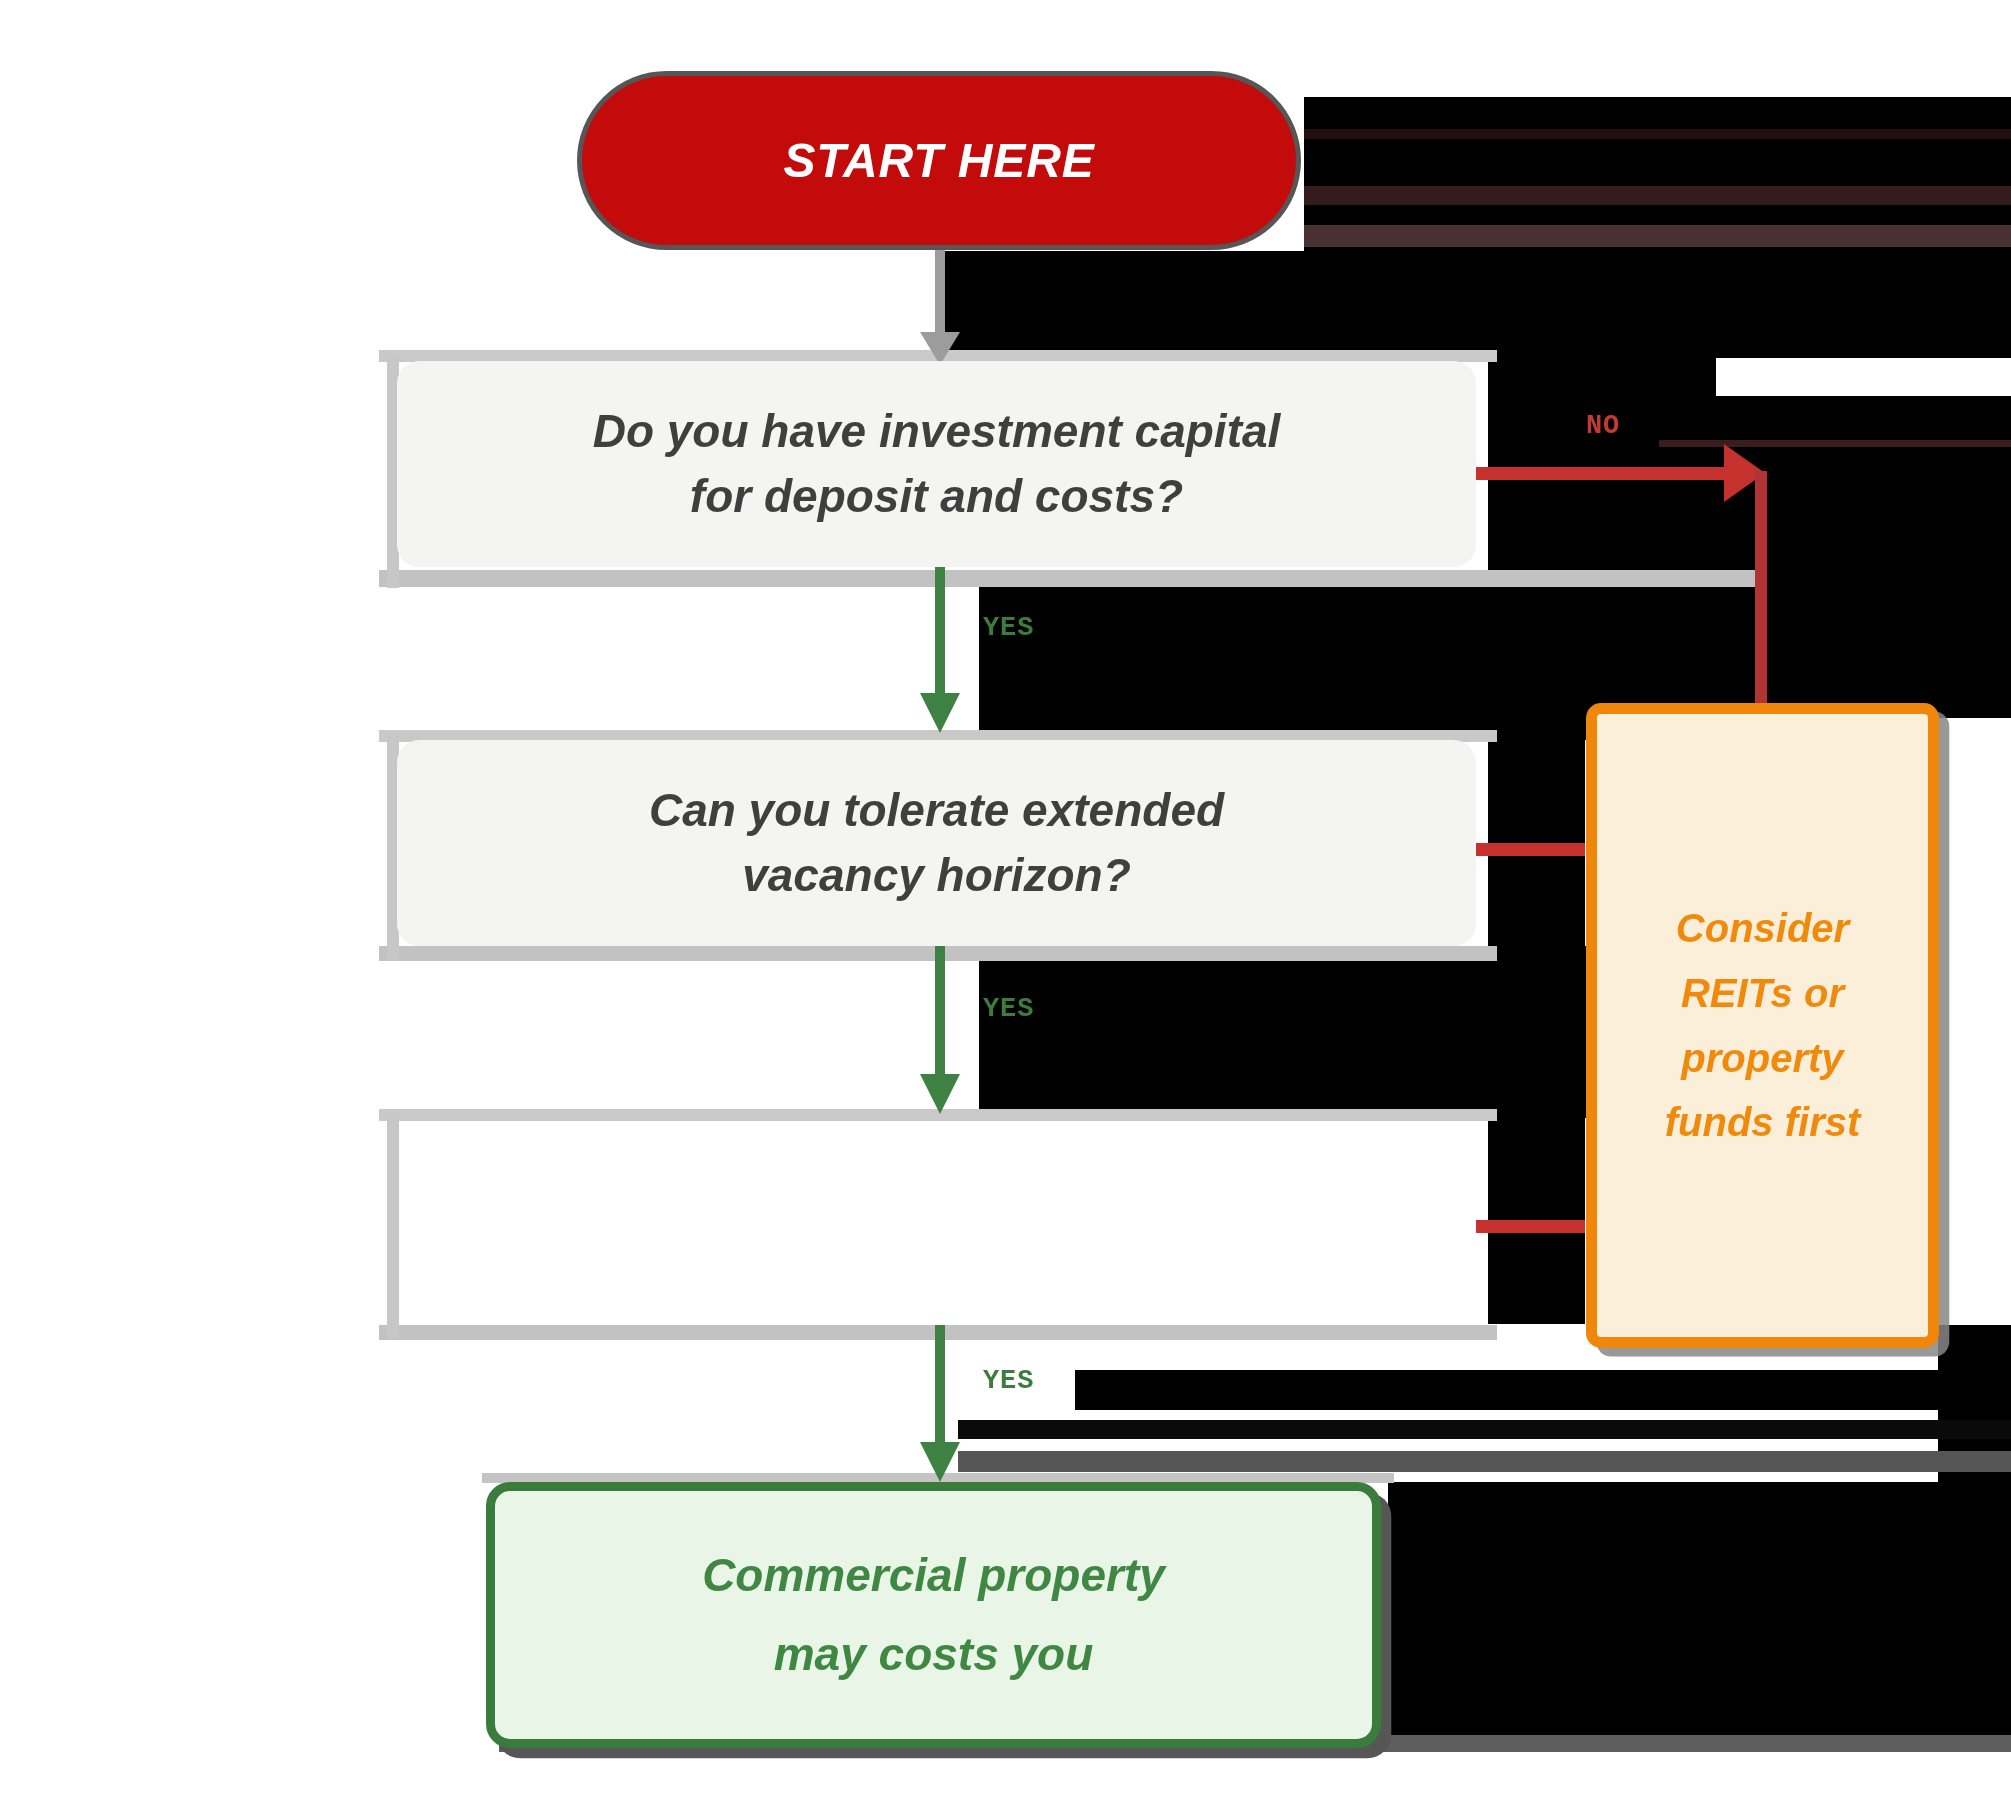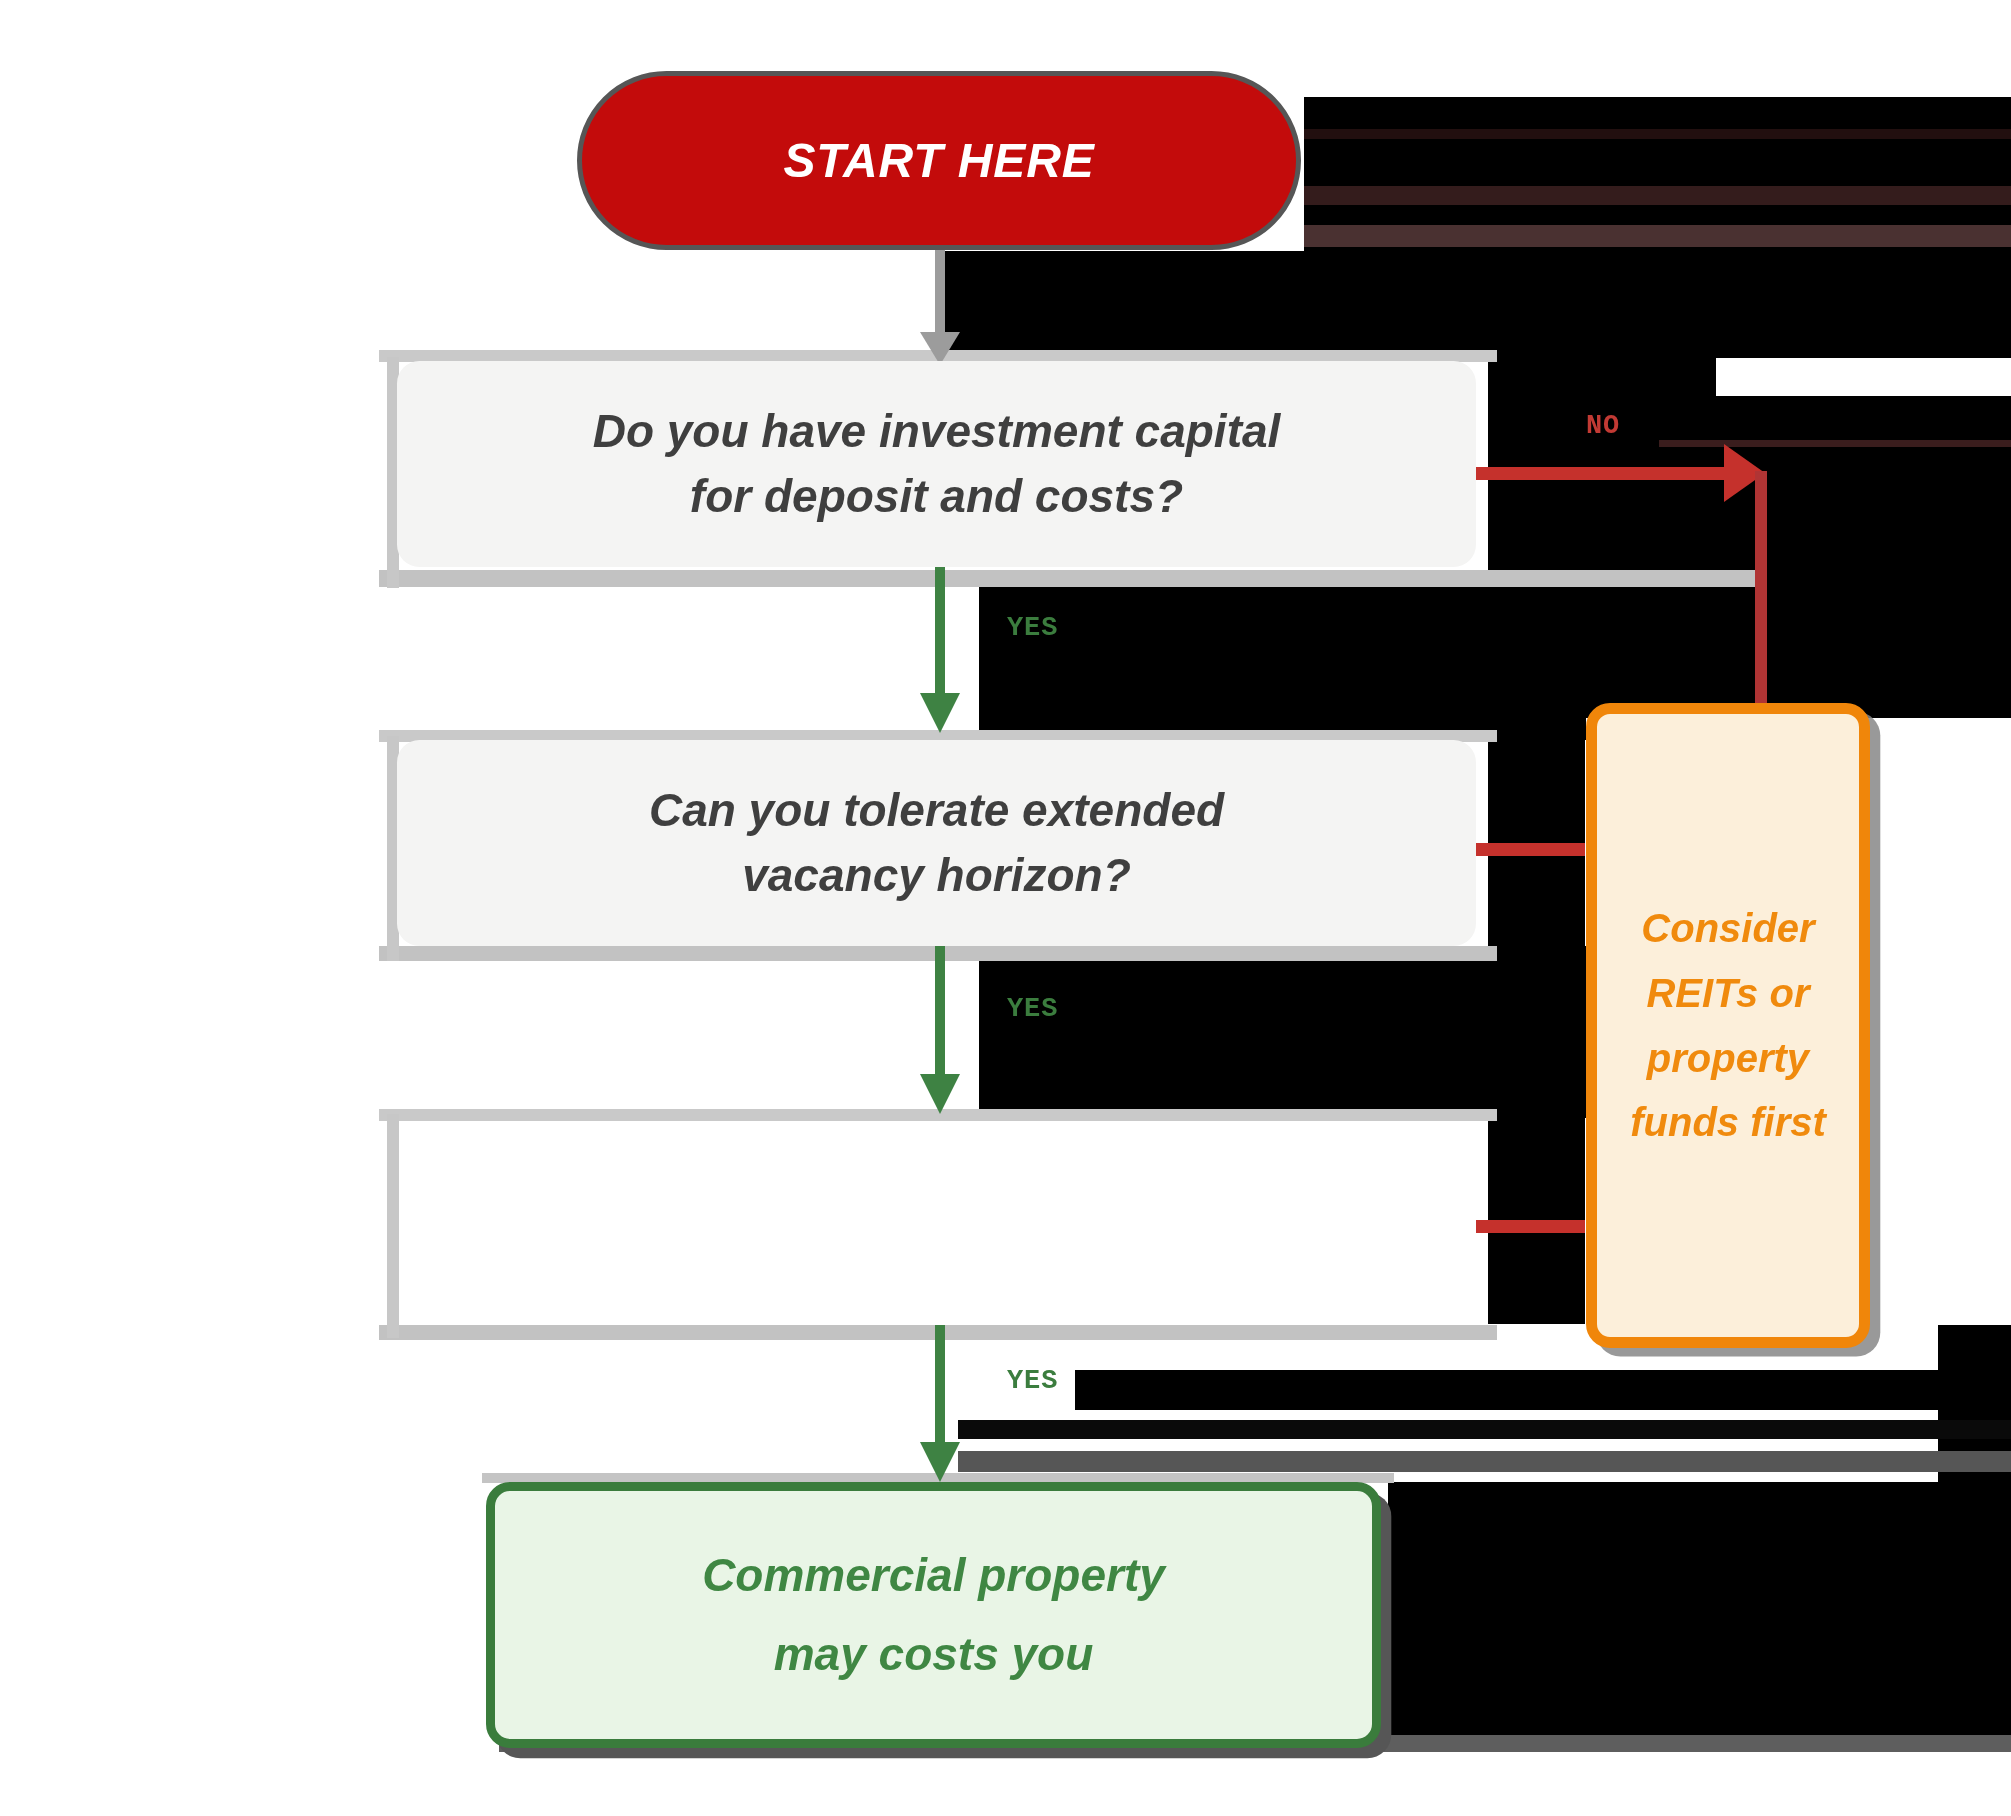--- a/index.html
+++ b/index.html
@@ -6,36 +6,36 @@
   .canvas{
     position:relative;width:2012px;height:1816px;background:#ffffff;overflow:hidden;
     font-family:"Liberation Sans","DejaVu Sans",sans-serif;font-weight:bold;
   }
   .blk{position:absolute;background:#000000;z-index:1;}
   .stripe{position:absolute;z-index:2;}
   .wpatch{position:absolute;background:#ffffff;z-index:2;}
   .line{position:absolute;z-index:3;}
   .tri{position:absolute;width:0;height:0;z-index:3;}
   .edge-label{position:absolute;z-index:5;font-size:27px;letter-spacing:0.9px;font-family:Liberation Mono, monospace;}
-  .yes{color:#3b7d3e;margin-left:24px;}
+  .yes{color:#3b7d3e;}
   .no{color:#c23a34;}
   .node{position:absolute;z-index:4;display:flex;align-items:center;justify-content:center;
         text-align:center;box-sizing:border-box;font-style:italic;}
   .node-text{white-space:pre-line;}
   .start-pill{
     left:577px;top:71px;width:724px;height:179px;background:#c30b0b;border-radius:95px;
     border:5.2px solid #565656;color:#ffffff;font-size:48px;letter-spacing:0.9px;
   }
   .qbox{
     width:1079px;height:206px;left:397px;background:#f4f4f3;border-radius:22.4px;
     color:#3f3f3f;font-size:46px;line-height:1.42;
   }
   .alt-box{
-    left:1586px;top:703px;width:284px;height:645px;background:#fcefda;
-    border:11.2px solid #f0860a;border-radius:24px;color:#f08a0d;font-size:40px;line-height:1.62;
+    left:1586px;top:703px;width:353px;height:645px;background:#fcefda;
+    border:11.2px solid #f0860a;border-radius:15px;color:#f08a0d;font-size:40px;line-height:1.62;
     box-shadow:10.3px 8.6px 0 rgba(135,135,135,0.85);
   }
   .result-box{
     left:486px;top:1482px;width:895px;height:266px;background:#e9f5e6;
     border:9.5px solid #3a7c3c;border-radius:24px;color:#3f8743;font-size:46px;line-height:1.72;
     box-shadow:10.3px 10.3px 0 #565656;
   }
 </style>
 </head>
 <body>

